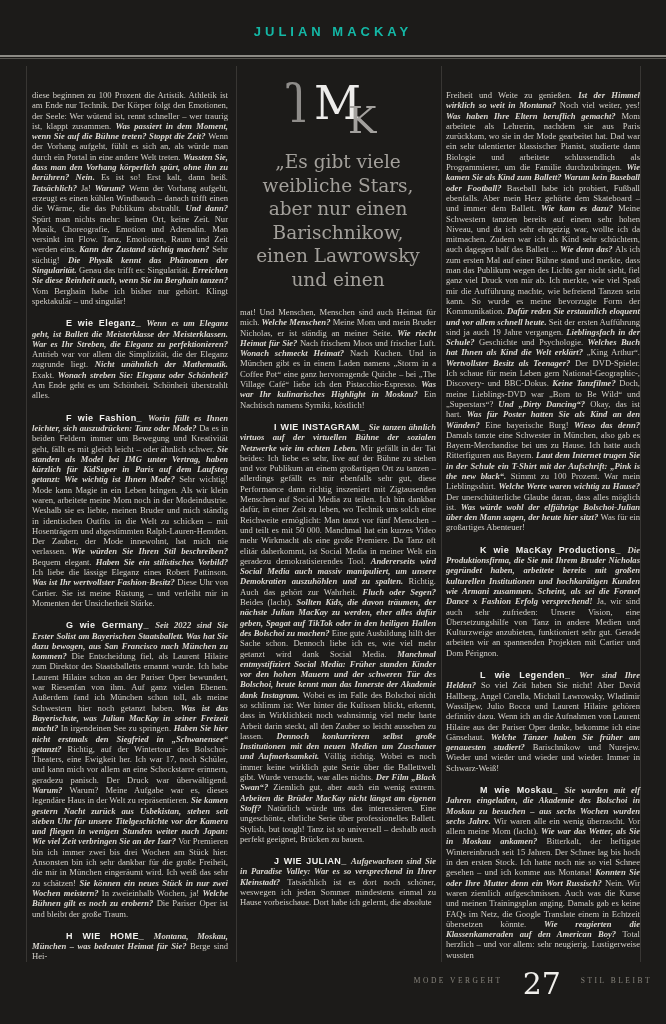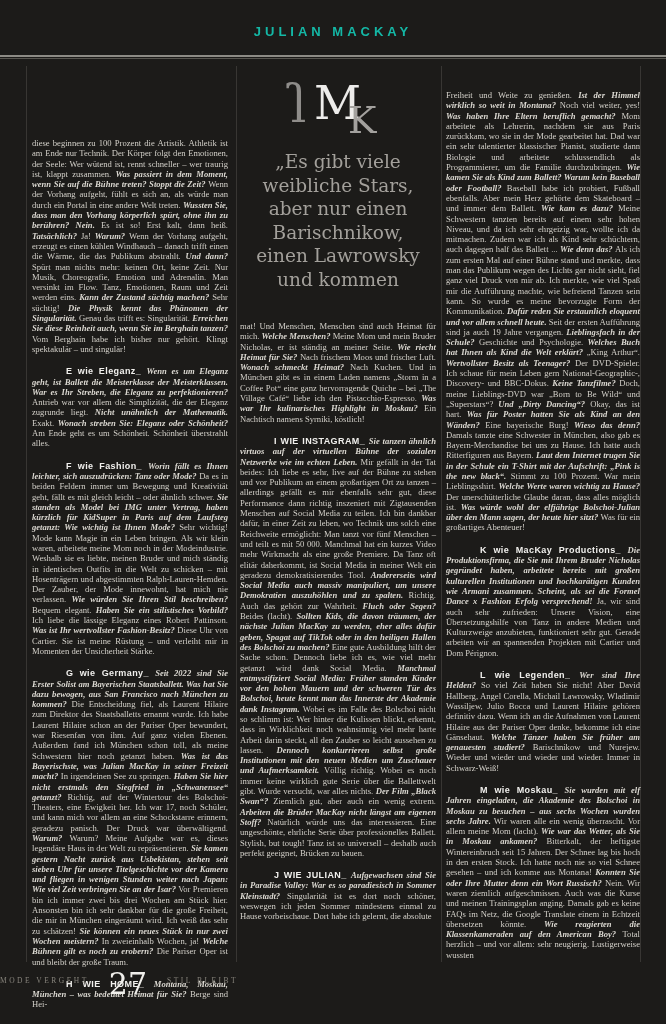--- a/index.html
+++ b/index.html
@@ -10,42 +10,42 @@
     font-family:"Liberation Sans",sans-serif;font-weight:bold;font-size:13px;
     letter-spacing:4px;color:#14b8a6;}
   .head-rule{position:absolute;top:55px;left:0;width:666px;height:5px;
     background:linear-gradient(#8d8b85 0 2px,rgba(0,0,0,0) 2px 3px,#57554f 3px 4px,rgba(0,0,0,0) 4px);}
   
   .vrule{position:absolute;top:66px;height:896px;width:1px;background:#383633;}
   .vrule.v1{left:26px;} .vrule.v2{left:236px;} .vrule.v3{left:441px;} .vrule.v4{left:640px;}
   
   .col{position:absolute;top:90px;font-size:8.6px;line-height:10.3px;color:#d3d0c9;
     text-align:justify;}
-  .col1{left:32px;width:196px;margin-top:48px;}
+  .col1{left:32px;width:196px;}
   .col2{left:240px;width:196px;}
   .col3{left:446px;width:194px;}
   .coltext p{margin:0;}
   .coltext p.sect{margin-top:12px;text-indent:34px;}
   .r-q{font-style:italic;font-weight:bold;color:#dbd8d1;}
   .r-a{font-style:normal;}
   .r-h{font-family:Liberation Sans, sans-serif;font-weight:bold;font-size:9px;
     letter-spacing:0.4px;color:#f1f0ed;}
   
   .logo-box{position:relative;height:52px;margin-top:-4px;}
   .logo-box span{position:absolute;display:block;line-height:1;
     font-family:"DejaVu Serif",serif;}
   .logo-j{left:50px;top:-2px;font-size:42px;color:#8f8d8a;transform:scaleY(-1);}
   .logo-m{left:74px;top:-6px;font-size:46px;color:#edecea;}
   .logo-k{left:108px;top:15px;font-size:38px;color:#a3a19e;}
   
   .quote{margin:12px 0 16px 0;text-align:center;font-family:"DejaVu Serif",serif;
     font-size:18.5px;line-height:23.5px;color:#a3a09b;}
-  .col2 .coltext{margin-top:30px;}
+  .col2 .coltext{margin-top:16px;}
   
-  .footer{position:absolute;top:966px;left:0;width:652px;text-align:left;color:#87847c;}
+  .footer{position:absolute;top:966px;left:0;width:652px;text-align:right;color:#87847c;}
   .footer .motto{font-family:"Liberation Serif",serif;font-size:7.5px;letter-spacing:2.5px;
     vertical-align:middle;position:relative;top:-3px;}
   .footer .pagenum{font-family:"DejaVu Serif",serif;font-size:30px;color:#f0efeb;
     margin:0 16px;vertical-align:middle;}
 </style>
 </head>
 <body>
 
 <div class="page">
 
@@ -72,26 +72,26 @@
       <span class="logo-j">J</span>
       <span class="logo-m">M</span>
       <span class="logo-k">K</span>
     </div>
     <blockquote class="quote">
         <div>„Es gibt viele</div>
         <div>weibliche Stars,</div>
         <div>aber nur einen</div>
         <div>Barischnikow,</div>
         <div>einen Lawrowsky</div>
-        <div>und kommen</div>
+        <div>und einen</div>
       </blockquote>
     <div class="coltext">
         <p><span class="r-a">mat! Und Menschen, Menschen sind auch Heimat für mich. </span><span class="r-q">Welche Menschen? </span><span class="r-a">Meine Mom und mein Bruder Nicholas, er ist ständig an meiner Seite. </span><span class="r-q">Wie riecht Heimat für Sie? </span><span class="r-a">Nach frischem Moos und frischer Luft. </span><span class="r-q">Wonach schmeckt Heimat? </span><span class="r-a">Nach Kuchen. Und in München gibt es in einem Laden namens „Storm in a Coffee Pot“ eine ganz hervorragende Quiche – bei „The Village Café“ liebe ich den Pistacchio-Espresso. </span><span class="r-q">Was war Ihr kulinarisches Highlight in Moskau? </span><span class="r-a">Ein Nachtisch namens Syrniki, köstlich!</span></p>
         <p class="sect"><span class="r-h">I WIE INSTAGRAM_ </span><span class="r-q">Sie tanzen ähnlich virtuos auf der virtuellen Bühne der sozialen Netzwerke wie im echten Leben. </span><span class="r-a">Mir gefällt in der Tat beides: Ich liebe es sehr, live auf der Bühne zu stehen und vor Publikum an einem großartigen Ort zu tanzen – allerdings gefällt es mir ebenfalls sehr gut, diese Performance dann richtig inszeniert mit Zigtausenden Menschen auf Social Media zu teilen. Ich bin dankbar dafür, in einer Zeit zu leben, wo Technik uns solch eine Reichweite ermöglicht: Man tanzt vor fünf Menschen – und teilt es mit 50 000. Manchmal hat ein kurzes Video mehr Wirkmacht als eine große Premiere. Da Tanz oft elitär daherkommt, ist Social Media in meiner Welt ein geradezu demokratisierendes Tool. </span><span class="r-q">Andererseits wird Social Media auch massiv manipuliert, um unsere Demokratien auszuhöhlen und zu spalten. </span><span class="r-a">Richtig. Auch das gehört zur Wahrheit. </span><span class="r-q">Fluch oder Segen? </span><span class="r-a">Beides (lacht). </span><span class="r-q">Sollten Kids, die davon träumen, der nächste Julian MacKay zu werden, eher alles dafür geben, Spagat auf TikTok oder in den heiligen Hallen des Bolschoi zu machen? </span><span class="r-a">Eine gute Ausbildung hilft der Sache schon. Dennoch liebe ich es, wie viel mehr getanzt wird dank Social Media. </span><span class="r-q">Manchmal entmystifiziert Social Media: Früher standen Kinder vor den hohen Mauern und der schweren Tür des Bolschoi, heute kennt man das Innerste der Akademie dank Instagram. </span><span class="r-a">Wobei es im Falle des Bolschoi nicht so schlimm ist: Wer hinter die Kulissen blickt, erkennt, dass in Wirklichkeit noch wahnsinnig viel mehr harte Arbeit darin steckt, all den Zauber so leicht aussehen zu lassen. </span><span class="r-q">Dennoch konkurrieren selbst große Institutionen mit den neuen Medien um Zuschauer und Aufmerksamkeit. </span><span class="r-a">Völlig richtig. Wobei es noch immer keine wirklich gute Serie über die Ballettwelt gibt. Wurde versucht, war alles nichts. </span><span class="r-q">Der Film „Black Swan“? </span><span class="r-a">Ziemlich gut, aber auch ein wenig extrem. </span><span class="r-q">Arbeiten die Brüder MacKay nicht längst am eigenen Stoff? </span><span class="r-a">Natürlich würde uns das interessieren. Eine ungeschönte, ehrliche Serie über professionelles Ballett. Stylish, but tough! Tanz ist so universell – deshalb auch perfekt geeignet, Brücken zu bauen.</span></p>
-        <p class="sect"><span class="r-h">J WIE JULIAN_ </span><span class="r-q">Aufgewachsen sind Sie in Paradise Valley: War es so paradiesisch in Sommer Kleinstadt? </span><span class="r-a">Singularität ist es dort noch schöner, weswegen ich jeden Sommer mindestens einmal zu Hause vorbeischaue. Dort habe ich gelernt, die absolute</span></p>
+        <p class="sect"><span class="r-h">J WIE JULIAN_ </span><span class="r-q">Aufgewachsen sind Sie in Paradise Valley: War es so versprechend in Ihrer Kleinstadt? </span><span class="r-a">Tatsächlich ist es dort noch schöner, weswegen ich jeden Sommer mindestens einmal zu Hause vorbeischaue. Dort habe ich gelernt, die absolute</span></p>
       </div>
   </section>
 
   <section class="col col3">
     <div class="coltext">
         <p><span class="r-a">Freiheit und Weite zu genießen. </span><span class="r-q">Ist der Himmel wirklich so weit in Montana? </span><span class="r-a">Noch viel weiter, yes! </span><span class="r-q">Was haben Ihre Eltern beruflich gemacht? </span><span class="r-a">Mom arbeitete als Lehrerin, nachdem sie aus Paris zurückkam, wo sie in der Mode gearbeitet hat. Dad war ein sehr talentierter klassischer Pianist, studierte dann Biologie und arbeitete schlussendlich als Programmierer, um die Familie durchzubringen. </span><span class="r-q">Wie kamen Sie als Kind zum Ballett? Warum kein Baseball oder Football? </span><span class="r-a">Baseball habe ich probiert, Fußball ebenfalls. Aber mein Herz gehörte dem Skateboard – und immer dem Ballett. </span><span class="r-q">Wie kam es dazu? </span><span class="r-a">Meine Schwestern tanzten bereits auf einem sehr hohen Niveau, und da ich sehr ehrgeizig war, wollte ich da mitmachen. Zudem war ich als Kind sehr schüchtern, auch dagegen half das Ballett ... </span><span class="r-q">Wie denn das? </span><span class="r-a">Als ich zum ersten Mal auf einer Bühne stand und merkte, dass man das Publikum wegen des Lichts gar nicht sieht, fiel ganz viel Druck von mir ab. Ich merkte, wie viel Spaß mir die Aufführung machte, wie befreiend Tanzen sein kann. So wurde es meine bevorzugte Form der Kommunikation. </span><span class="r-q">Dafür reden Sie erstaunlich eloquent und vor allem schnell heute. </span><span class="r-a">Seit der ersten Aufführung sind ja auch 19 Jahre vergangen. </span><span class="r-q">Lieblingsfach in der Schule? </span><span class="r-a">Geschichte und Psychologie. </span><span class="r-q">Welches Buch hat Ihnen als Kind die Welt erklärt? </span><span class="r-a">„King Arthur“. </span><span class="r-q">Wertvollster Besitz als Teenager? </span><span class="r-a">Der DVD-Spieler. Ich schaue für mein Leben gern National-Geographic-, Discovery- und BBC-Dokus. </span><span class="r-q">Keine Tanzfilme? </span><span class="r-a">Doch, meine Lieblings-DVD war „Born to Be Wild“ und „Superstars“? </span><span class="r-q">Und „Dirty Dancing“? </span><span class="r-a">Okay, das ist hart. </span><span class="r-q">Was für Poster hatten Sie als Kind an den Wänden? </span><span class="r-a">Eine bayerische Burg! </span><span class="r-q">Wieso das denn? </span><span class="r-a">Damals tanzte eine Schwester in München, also gab es Bayern-Merchandise bei uns zu Hause. Ich hatte auch Ritterfiguren aus Bayern. </span><span class="r-q">Laut dem Internet trugen Sie in der Schule ein T-Shirt mit der Aufschrift: „Pink is the new black“. </span><span class="r-a">Stimmt zu 100 Prozent. War mein Lieblingsshirt. </span><span class="r-q">Welche Werte waren wichtig zu Hause? </span><span class="r-a">Der unerschütterliche Glaube daran, dass alles möglich ist. </span><span class="r-q">Was würde wohl der elfjährige Bolschoi-Julian über den Mann sagen, der heute hier sitzt? </span><span class="r-a">Was für ein großartiges Abenteuer!</span></p>
         <p class="sect"><span class="r-h">K wie MacKay Productions_ </span><span class="r-q">Die Produktionsfirma, die Sie mit Ihrem Bruder Nicholas gegründet haben, arbeitete bereits mit großen kulturellen Institutionen und hochkarätigen Kunden wie Armani zusammen. Scheint, als sei die Formel Dance x Fashion Erfolg versprechend! </span><span class="r-a">Ja, wir sind auch sehr zufrieden: Unsere Vision, eine Übersetzungshilfe von Tanz in andere Medien und Kulturzweige anzubieten, funktioniert sehr gut. Gerade arbeiten wir an spannenden Projekten mit Cartier und Dom Pérignon.</span></p>
         <p class="sect"><span class="r-h">L wie Legenden_ </span><span class="r-q">Wer sind Ihre Helden? </span><span class="r-a">So viel Zeit haben Sie nicht! Aber David Hallberg, Angel Corella, Michail Lawrowsky, Wladimir Wassiljew, Julio Bocca und Laurent Hilaire gehören definitiv dazu. Wenn ich an die Aufnahmen von Laurent Hilaire aus der Pariser Oper denke, bekomme ich eine Gänsehaut. </span><span class="r-q">Welche Tänzer haben Sie früher am genauesten studiert? </span><span class="r-a">Barischnikow und Nurejew. Wieder und wieder und wieder und wieder. Immer in Schwarz-Weiß!</span></p>
         <p class="sect"><span class="r-h">M wie Moskau_ </span><span class="r-q">Sie wurden mit elf Jahren eingeladen, die Akademie des Bolschoi in Moskau zu besuchen – aus sechs Wochen wurden sechs Jahre. </span><span class="r-a">Wir waren alle ein wenig überrascht. Vor allem meine Mom (lacht). </span><span class="r-q">Wie war das Wetter, als Sie in Moskau ankamen? </span><span class="r-a">Bitterkalt, der heftigste Wintereinbruch seit 15 Jahren. Der Schnee lag bis hoch in den ersten Stock. Ich hatte noch nie so viel Schnee gesehen – und ich komme aus Montana! </span><span class="r-q">Konnten Sie oder Ihre Mutter denn ein Wort Russisch? </span><span class="r-a">Nein. Wir waren ziemlich aufgeschmissen. Auch was die Kurse und meinen Trainingsplan anging. Damals gab es keine FAQs im Netz, die Google Translate einem in Echtzeit übersetzen könnte. </span><span class="r-q">Wie reagierten die Klassenkameraden auf den American Boy? </span><span class="r-a">Total herzlich – und vor allem: sehr neugierig. Lustigerweise wussten</span></p>
       </div>

